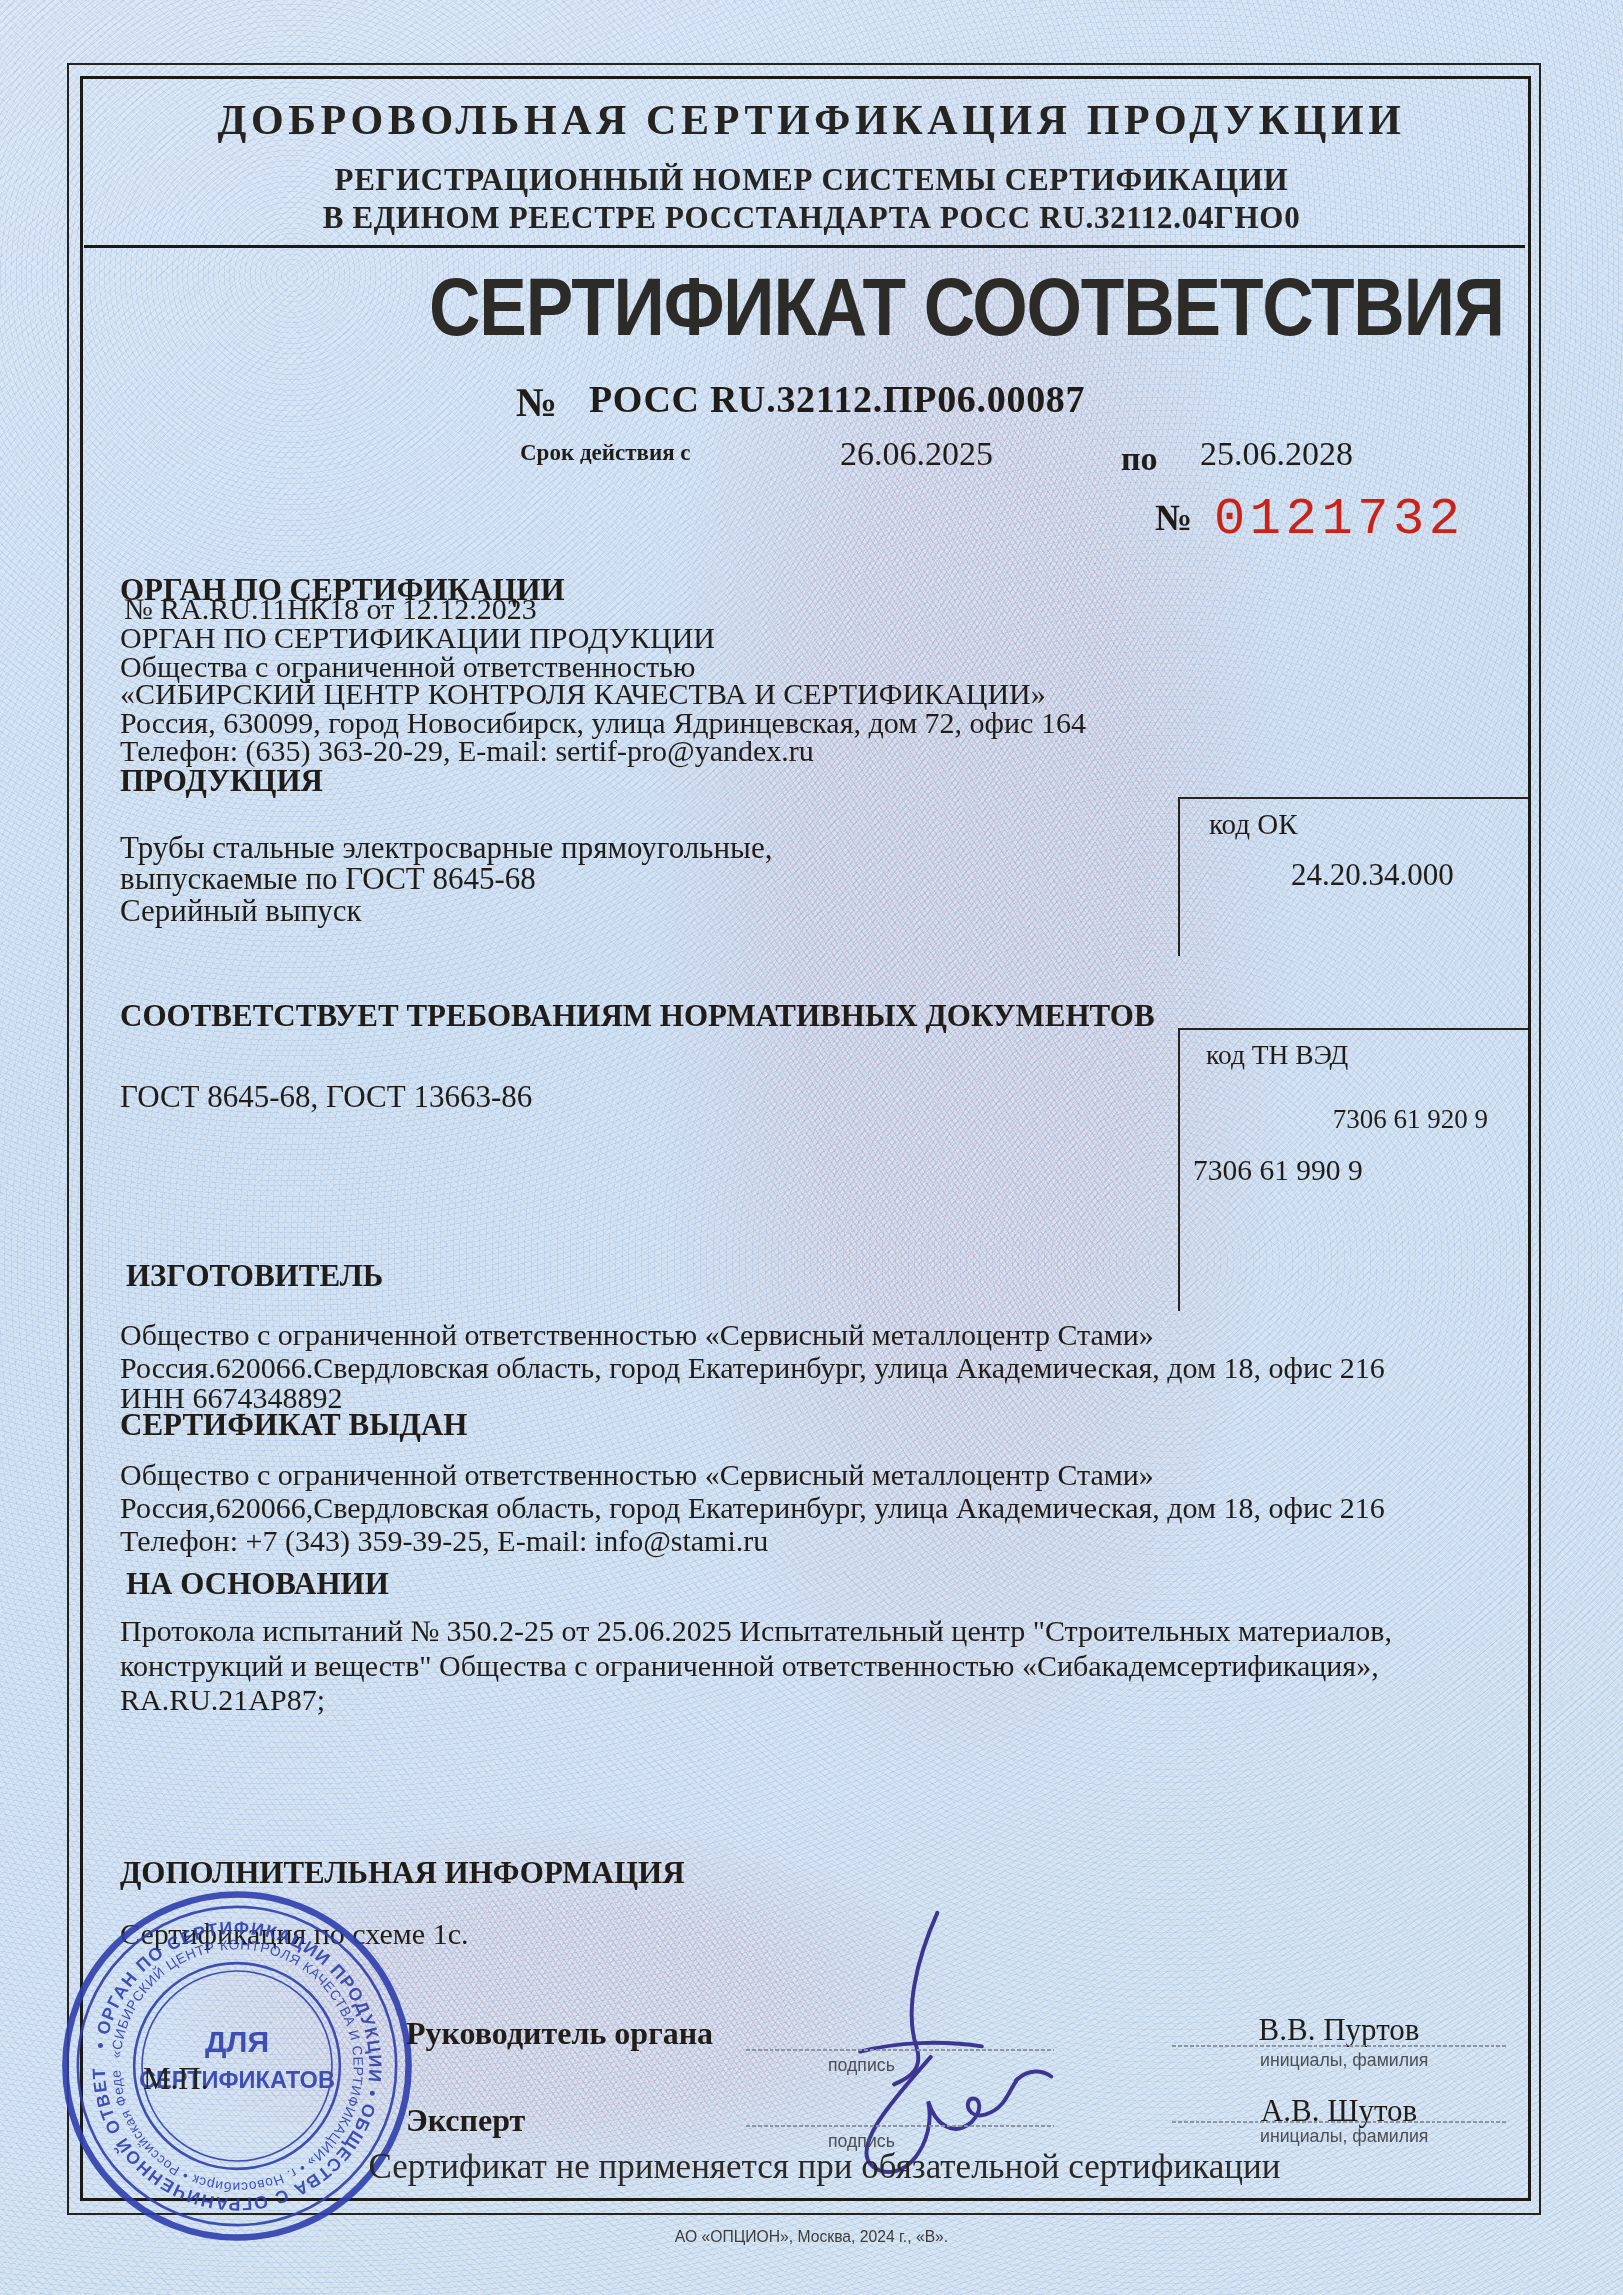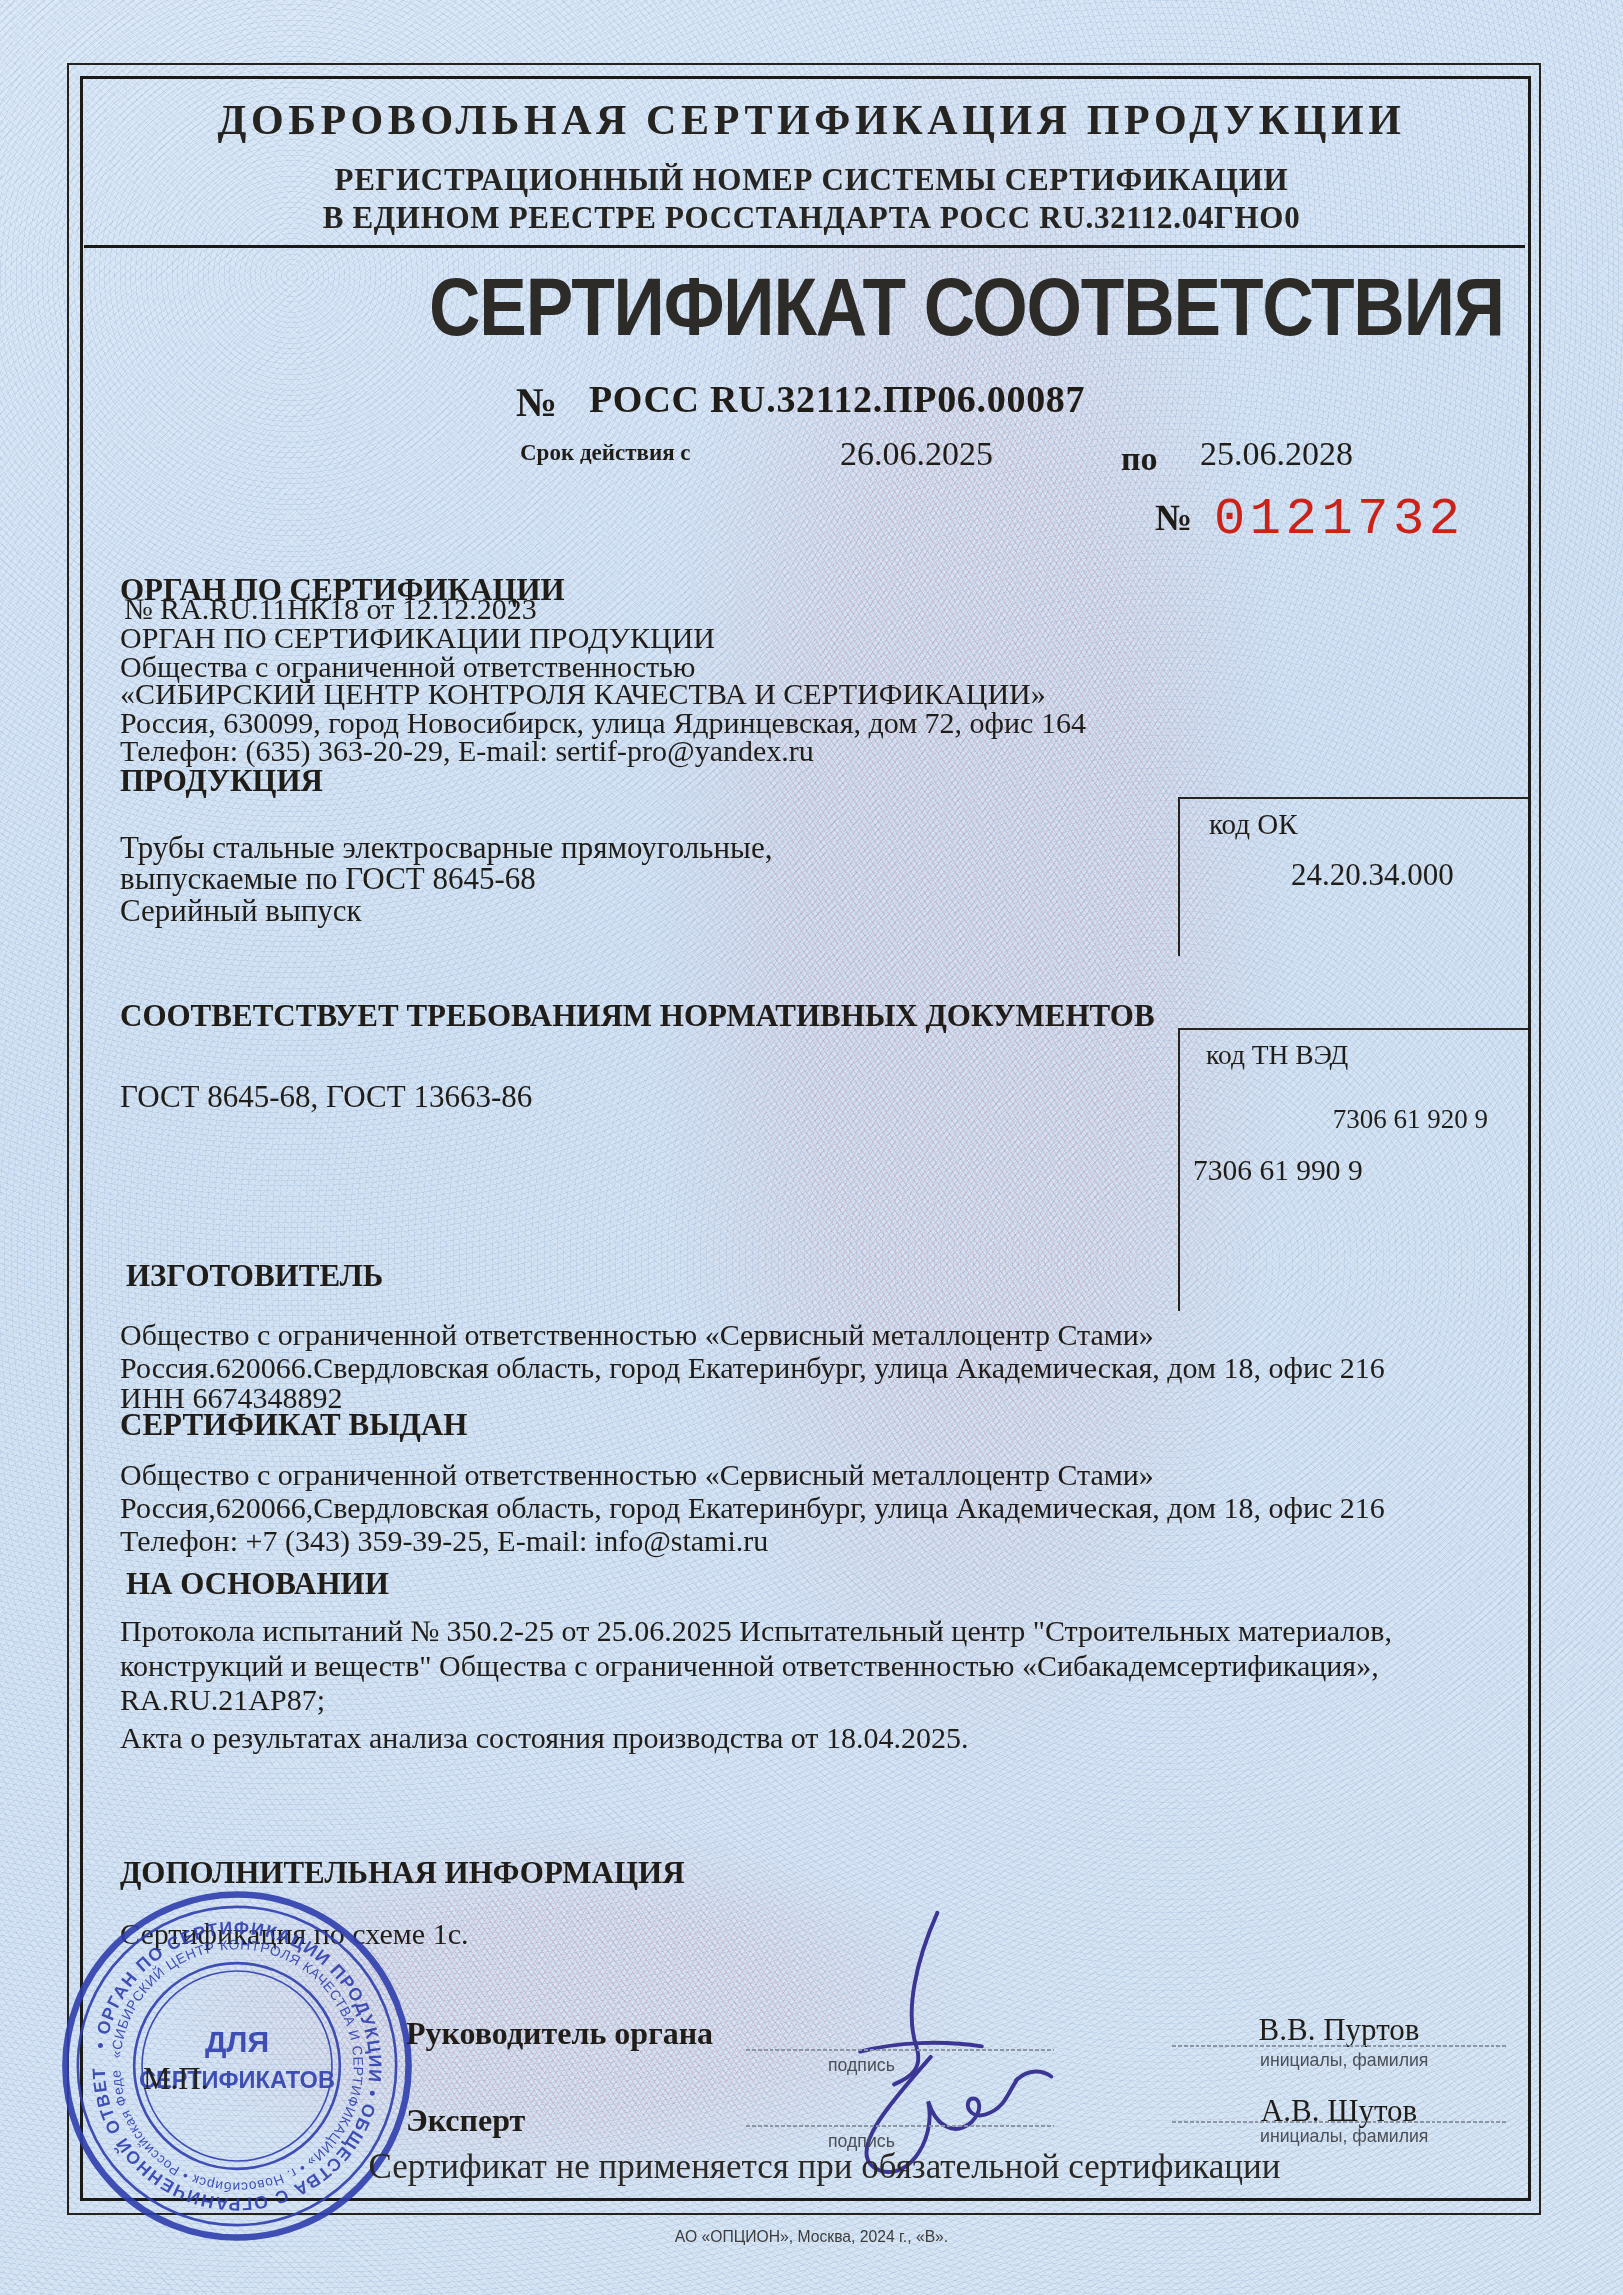--- a/index.html
+++ b/index.html
@@ -94,21 +94,20 @@
 
   <div class="abs serif bold" style="left:120px;top:1407px;font-size:31px;">СЕРТИФИКАТ ВЫДАН</div>
   <div class="abs serif" style="left:120px;top:1458px;font-size:30px;">Общество с ограниченной ответственностью «Сервисный металлоцентр Стами»</div>
   <div class="abs serif" style="left:120px;top:1491px;font-size:30px;">Россия,620066,Свердловская область,  город Екатеринбург, улица Академическая, дом 18, офис 216</div>
   <div class="abs serif" style="left:120px;top:1524px;font-size:30px;">Телефон: +7 (343) 359-39-25, E-mail: info@stami.ru</div>
 
   <div class="abs serif bold" style="left:126px;top:1566px;font-size:31px;">НА ОСНОВАНИИ</div>
   <div class="abs serif" style="left:120px;top:1614px;font-size:30px;">Протокола испытаний № 350.2-25 от 25.06.2025 Испытательный центр "Строительных материалов,</div>
   <div class="abs serif" style="left:120px;top:1649px;font-size:30px;">конструкций и веществ" Общества с ограниченной ответственностью «Сибакадемсертификация»,</div>
   <div class="abs serif" style="left:120px;top:1683px;font-size:30px;">RA.RU.21АР87;</div>
-  <div class="abs serif" style="left:120px;top:1721px;font-size:30px;">Акта о результатах анализа состояния производства от 18.04.2025.</div>
 
   <div class="abs serif bold" style="left:120px;top:1855px;font-size:31px;">ДОПОЛНИТЕЛЬНАЯ ИНФОРМАЦИЯ</div>
   <div class="abs serif" style="left:120px;top:1917px;font-size:30px;">Сертификация по схеме 1с.</div>
 
   <svg style="position:absolute;left:51px;top:1880px;opacity:.9;" width="372" height="372" viewBox="0 0 568 568">
     <g fill="none" stroke="#2f3fae">
       <circle cx="284" cy="284" r="262" stroke-width="10"></circle>
       <circle cx="284" cy="284" r="243" stroke-width="4"></circle>
       <circle cx="284" cy="284" r="157" stroke-width="4"></circle>
       <circle cx="284" cy="284" r="145" stroke-width="2.5"></circle>

